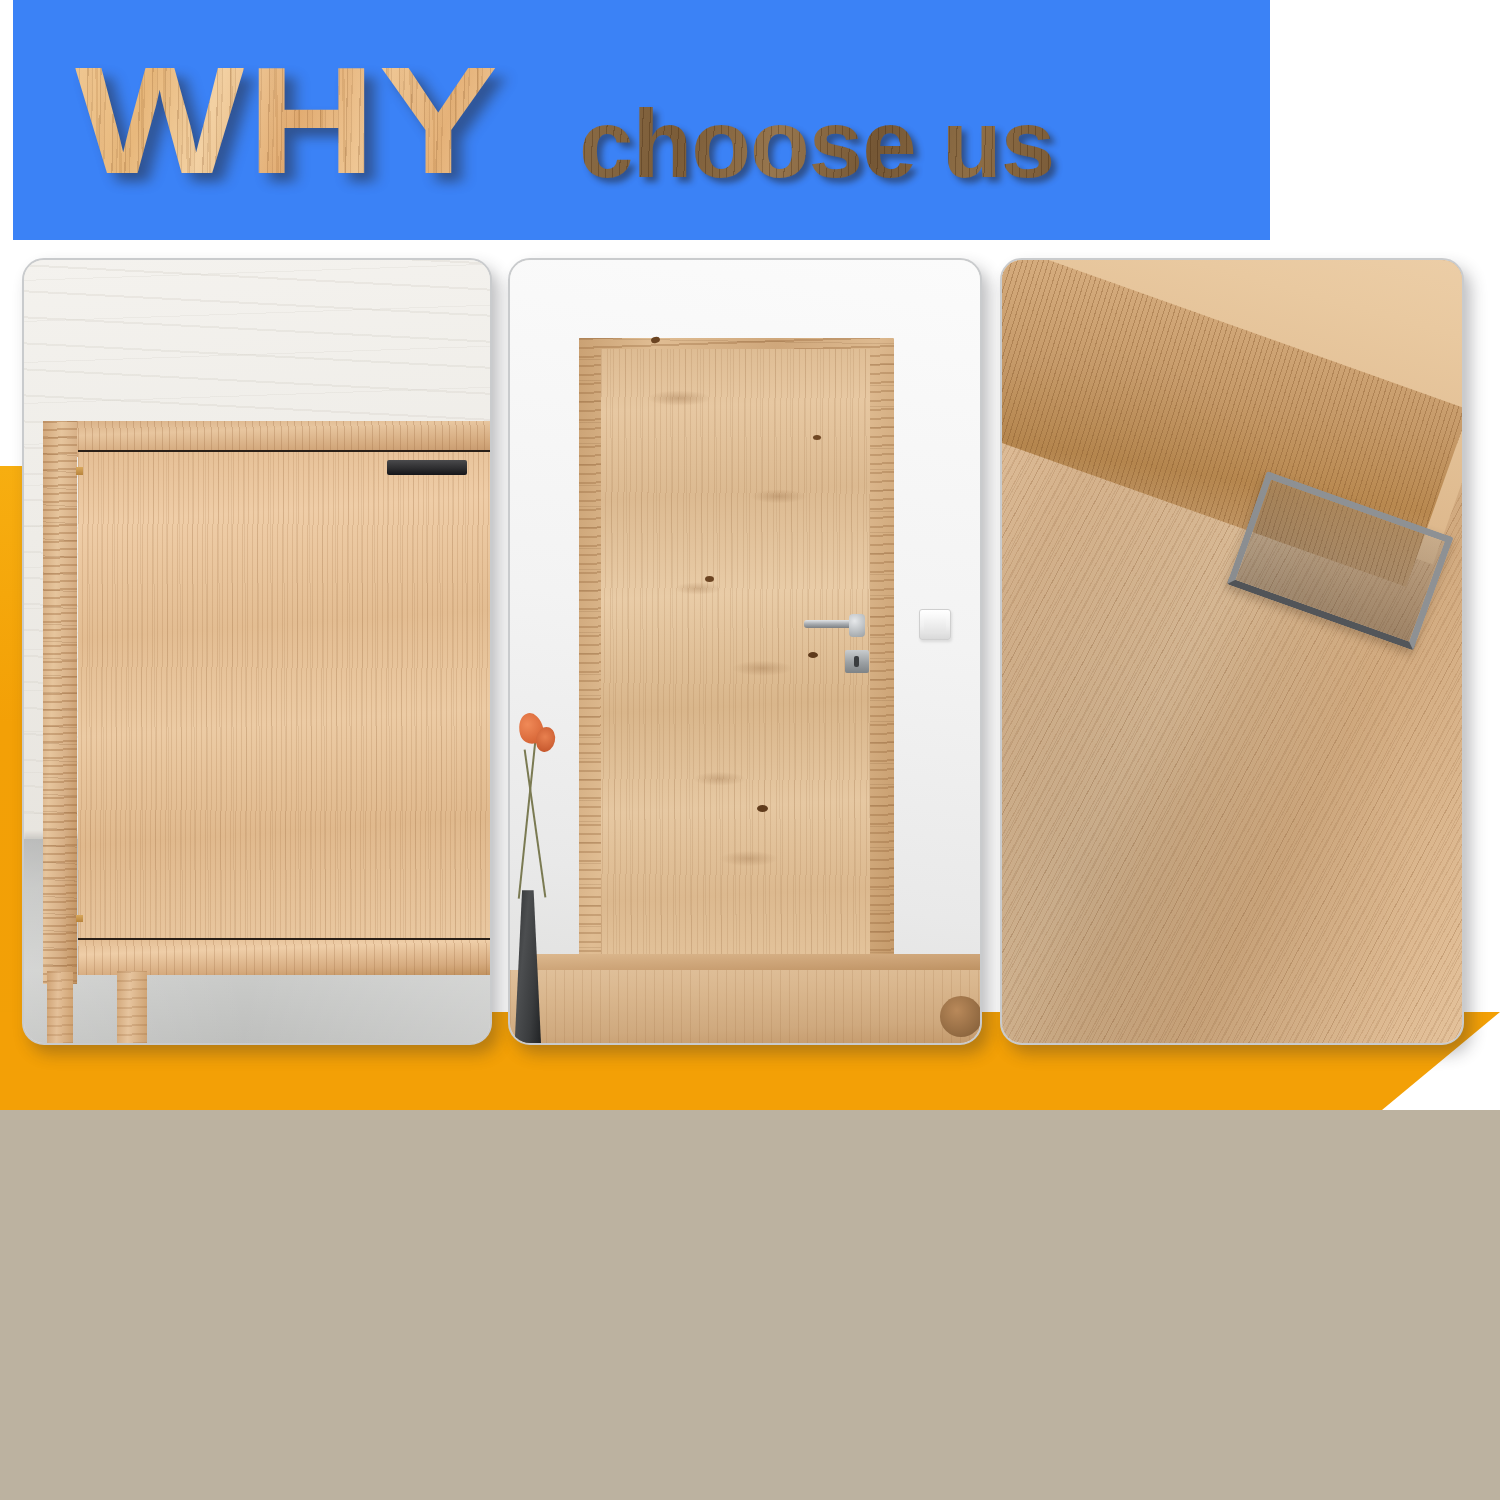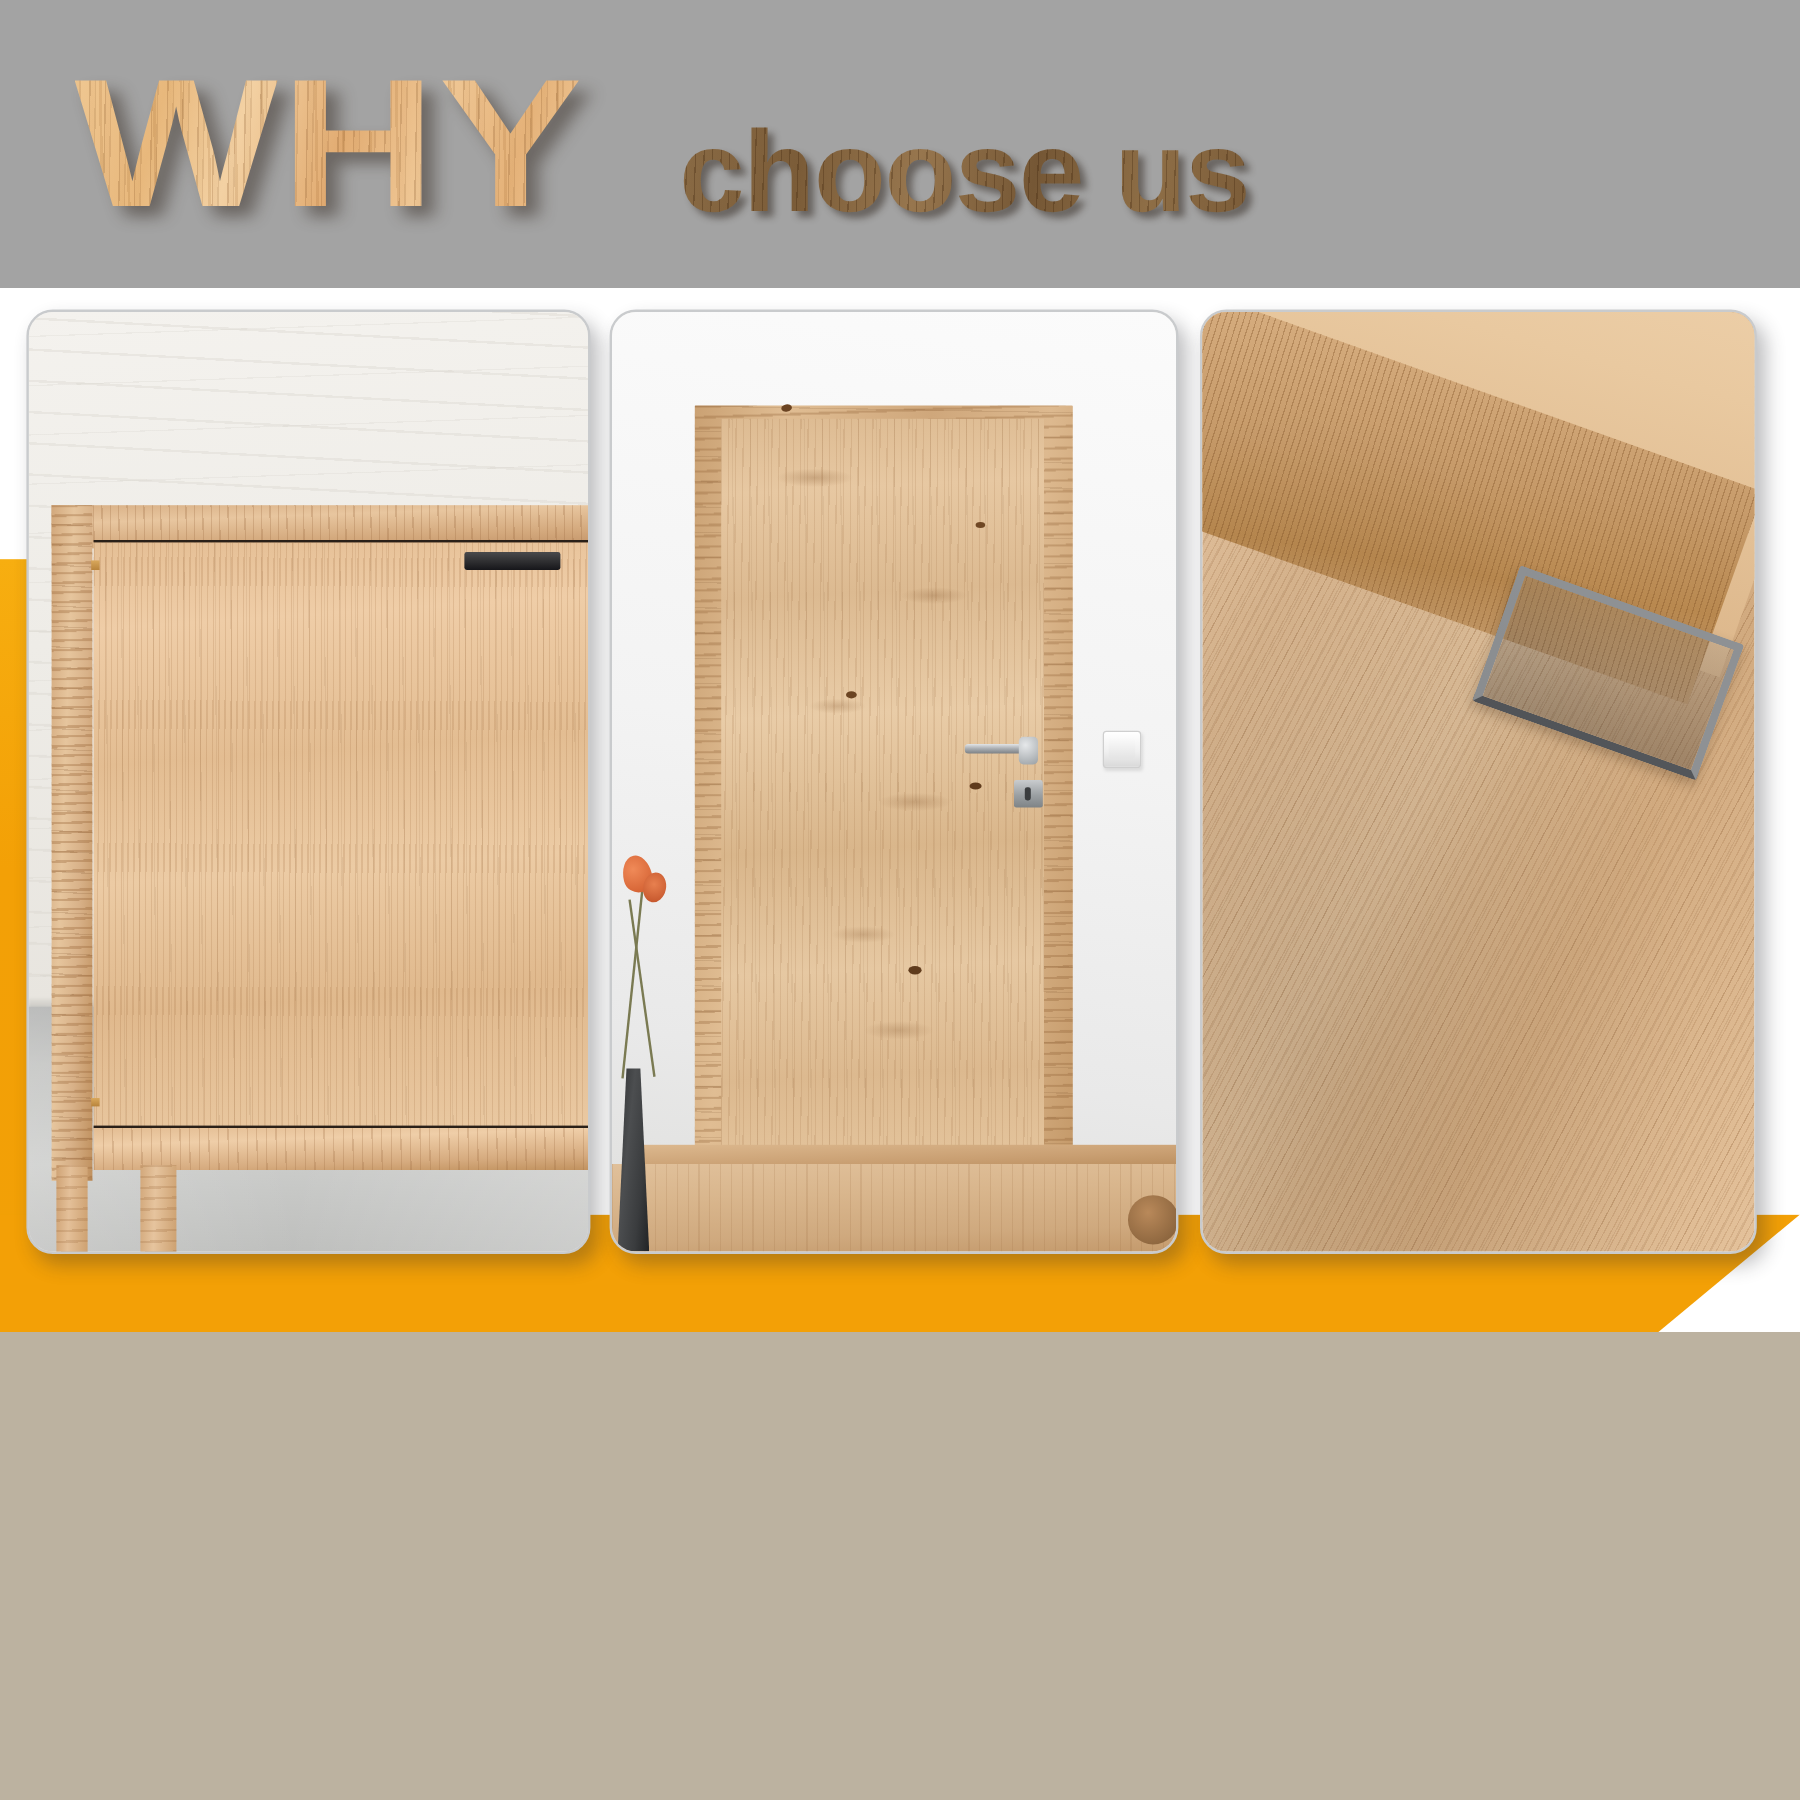--- a/index.html
+++ b/index.html
@@ -6,22 +6,22 @@
   body{
     width:1500px;height:1500px;
     background:#ffffff;
     font-family:"Liberation Sans", sans-serif;
     overflow:hidden;
     position:relative;
   }
 
   
   #header{
-    position:absolute;left:0;top:0;width:1500px;height:240px;
-    background:#a3a3a3;
+    position:absolute;left:13px;top:0;width:1257px;height:240px;
+    background:#3b82f6;
   }
   #title-why{
     position:absolute;left:62px;top:44px;
     font-family:"Liberation Sans", sans-serif;
     font-weight:bold;
     font-size:152px;
     line-height:152px;
     letter-spacing:2px;
     transform:scaleX(1.18);
     transform-origin:left top;

